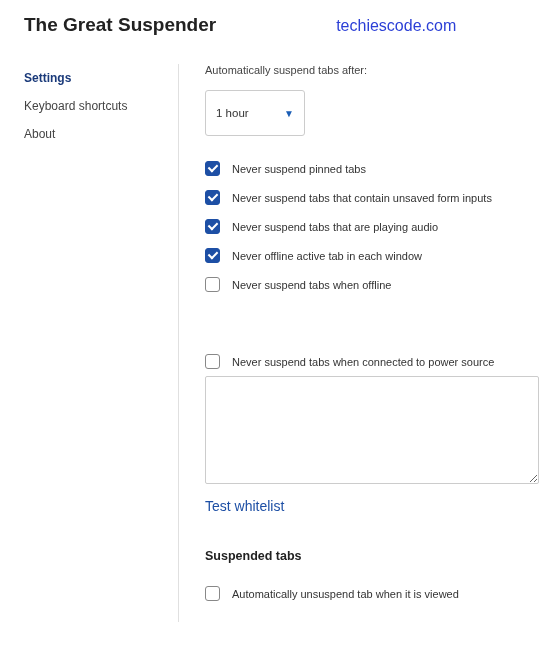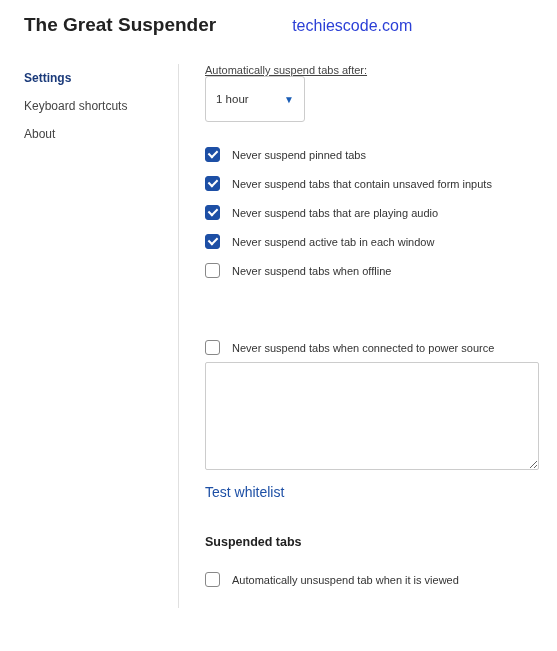--- a/index.html
+++ b/index.html
@@ -20,21 +20,21 @@
   }
   .app-title {
     font-size: 19px;
     font-weight: 700;
     color: #222;
   }
   .brand-link {
     font-size: 16px;
     color: #2b3fd6;
     font-weight: 500;
-    margin-left: 68px;
+    margin-left: 112px;
   }
   .layout {
     display: flex;
     padding: 22px 18px 0 24px;
   }
   .sidebar {
     width: 155px;
     flex-shrink: 0;
     border-right: 1px solid #e0e0e0;
     padding-right: 10px;
@@ -55,22 +55,21 @@
   }
   .section-title {
     font-size: 12.5px;
     font-weight: 700;
     color: #222;
     margin-bottom: 16px;
   }
   .subtle-label {
     font-size: 11px;
     color: #444;
-    margin-bottom: 0;
-    text-decoration: underline;
+    margin-bottom: 14px;
   }
   .select-wrap {
     display: inline-flex;
     align-items: center;
     border: 1px solid #ccc;
     border-radius: 3px;
     padding: 16px 10px;
     font-size: 11.5px;
     color: #333;
     min-width: 100px;
@@ -191,21 +190,21 @@
     <div class="check-row">
       <span class="checkbox checked"></span>
       <span class="check-label">Never suspend tabs that contain unsaved form inputs</span>
     </div>
     <div class="check-row">
       <span class="checkbox checked"></span>
       <span class="check-label">Never suspend tabs that are playing audio</span>
     </div>
     <div class="check-row">
       <span class="checkbox checked"></span>
-      <span class="check-label">Never suspend active tab in each window</span>
+      <span class="check-label">Never offline active tab in each window</span>
     </div>
     <div class="check-row">
       <span class="checkbox"></span>
       <span class="check-label">Never suspend tabs when offline</span>
     </div>
 
     <div class="gap-lg"></div>
 
     <div class="check-row">
       <span class="checkbox"></span>

